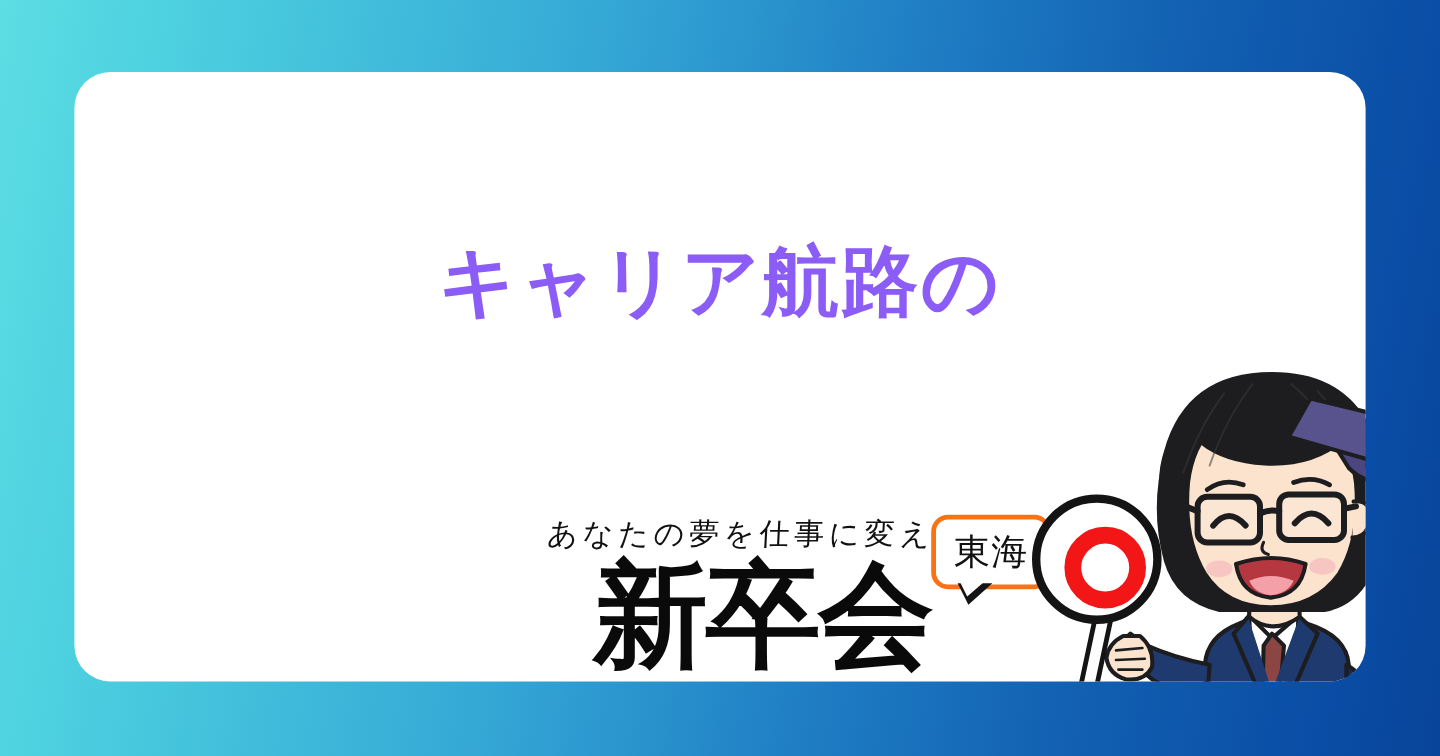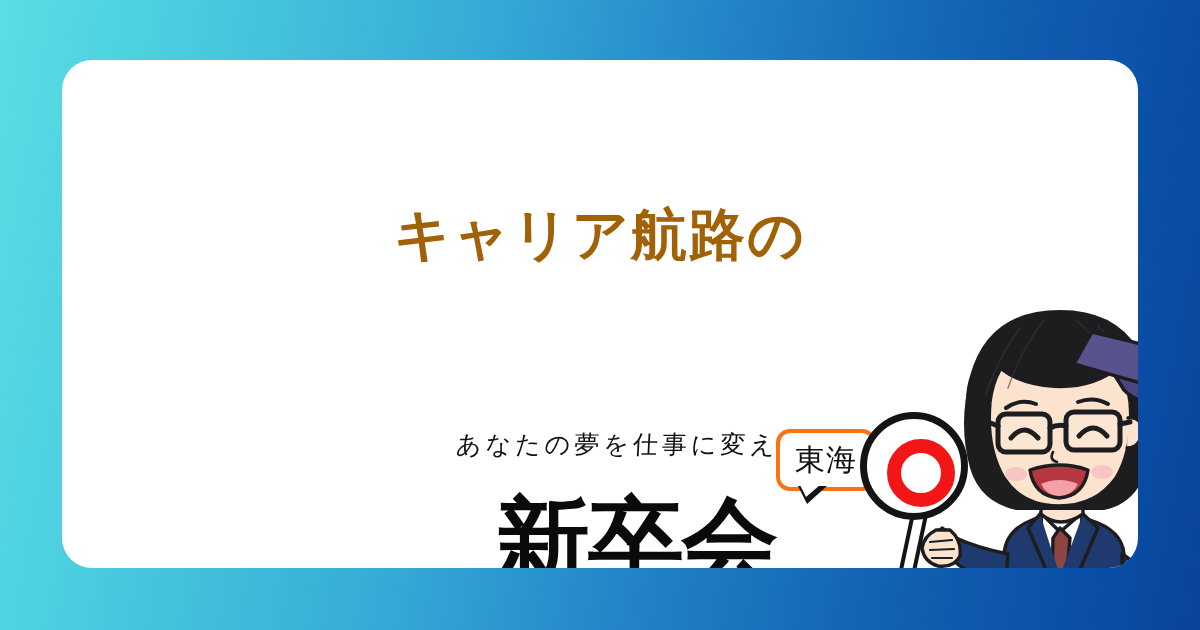--- a/index.html
+++ b/index.html
@@ -34,23 +34,23 @@
     border-radius:30px;
     overflow:hidden;
   }
 
   
   #headline {
     position:absolute;
     left:0; top:118px;
     width:100%;
     text-align:center;
-    color:#a16207;
+    color:#8b5cf6;
     font-weight:700;
-    font-size:56px;
+    font-size:64px;
     line-height:114px;
     letter-spacing:2px;
     white-space:nowrap;
     z-index:4;
   }
   #headline .hl-line { display:block; }
 
   
   #brand {
     position:absolute;
@@ -71,21 +71,20 @@
   }
   #brandname {
     position:absolute;
     left:44px; top:36px;
     font-size:96px;
     line-height:100px;
     font-weight:700;
     letter-spacing:-2px;
     color:#0a0a0a;
     white-space:nowrap;
-    margin-top:28px;
   }
 
   
   #bubble {
     position:absolute;
     left:714px; top:369px;
     width:100px; height:62px;
     border:4px solid #f97316;
     border-radius:14px;
     background:#fff;

